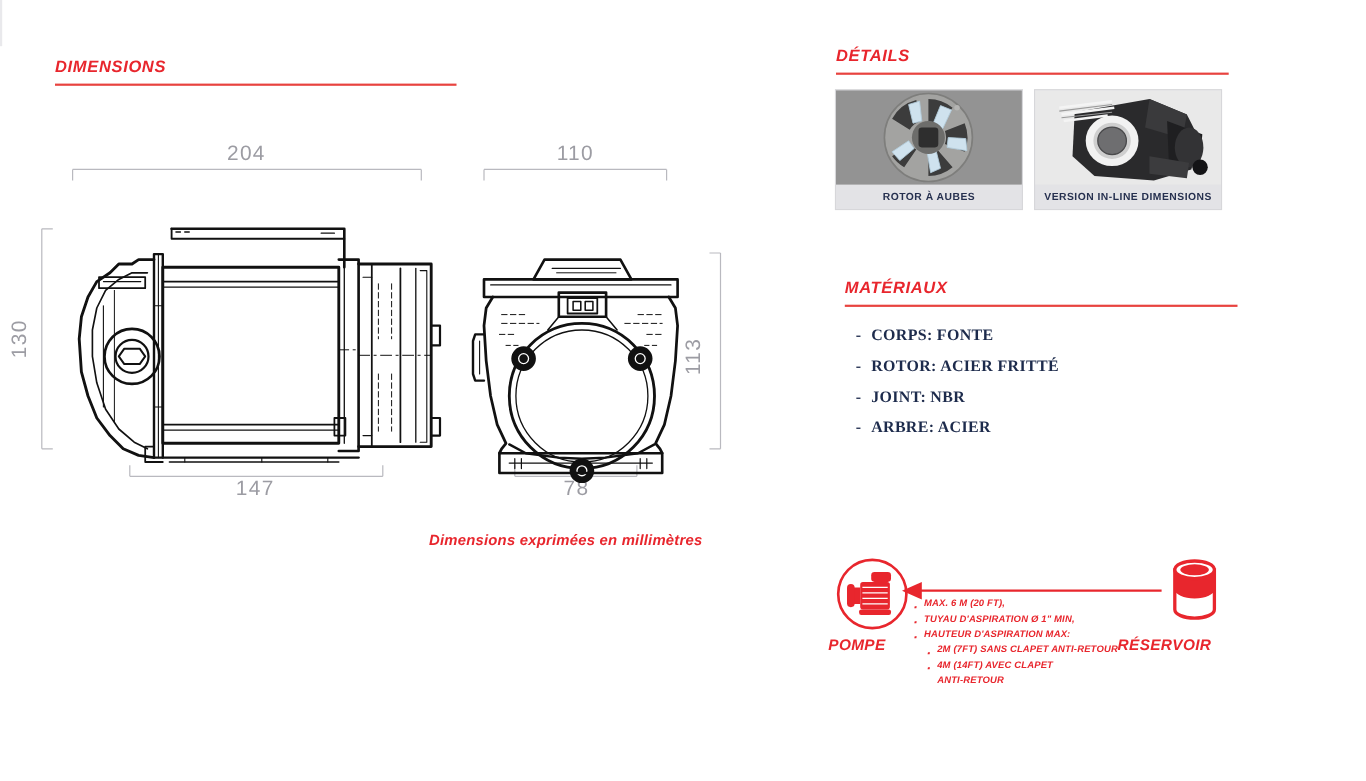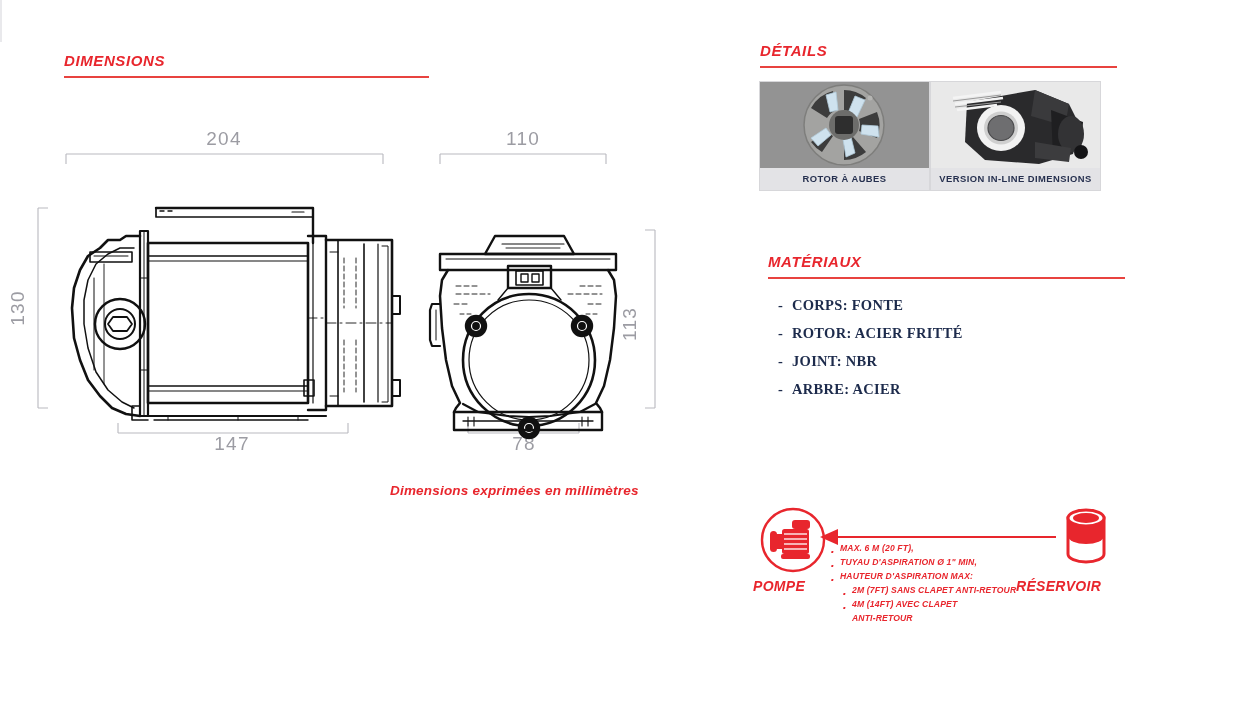--- a/index.html
+++ b/index.html
@@ -32,21 +32,20 @@
     background: #e8433f;
     width: 100%;
   }
 
   
   #left-col {
     position: absolute;
     left: 50px;
     top: 52px;
     width: 365px;
-    margin-left: 14px;
   }
   #edge-tick {
     position: absolute;
     left: 0;
     top: 0;
     width: 2px;
     height: 42px;
     background: #e9e9ec;
   }
 
@@ -80,21 +79,21 @@
 
   
   #details-sec {
     position: absolute;
     left: 760px;
     top: 42px;
     width: 357px;
   }
   #detail-cards {
     display: flex;
-    gap: 2px;
+    gap: 12px;
     margin-top: 14px;
   }
   .detail-card {
     width: 169px;
     background: #e3e3e6;
     box-shadow: 0 0 0 1px #d7d7da;
   }
   .detail-photo {
     height: 86px;
     width: 100%;

